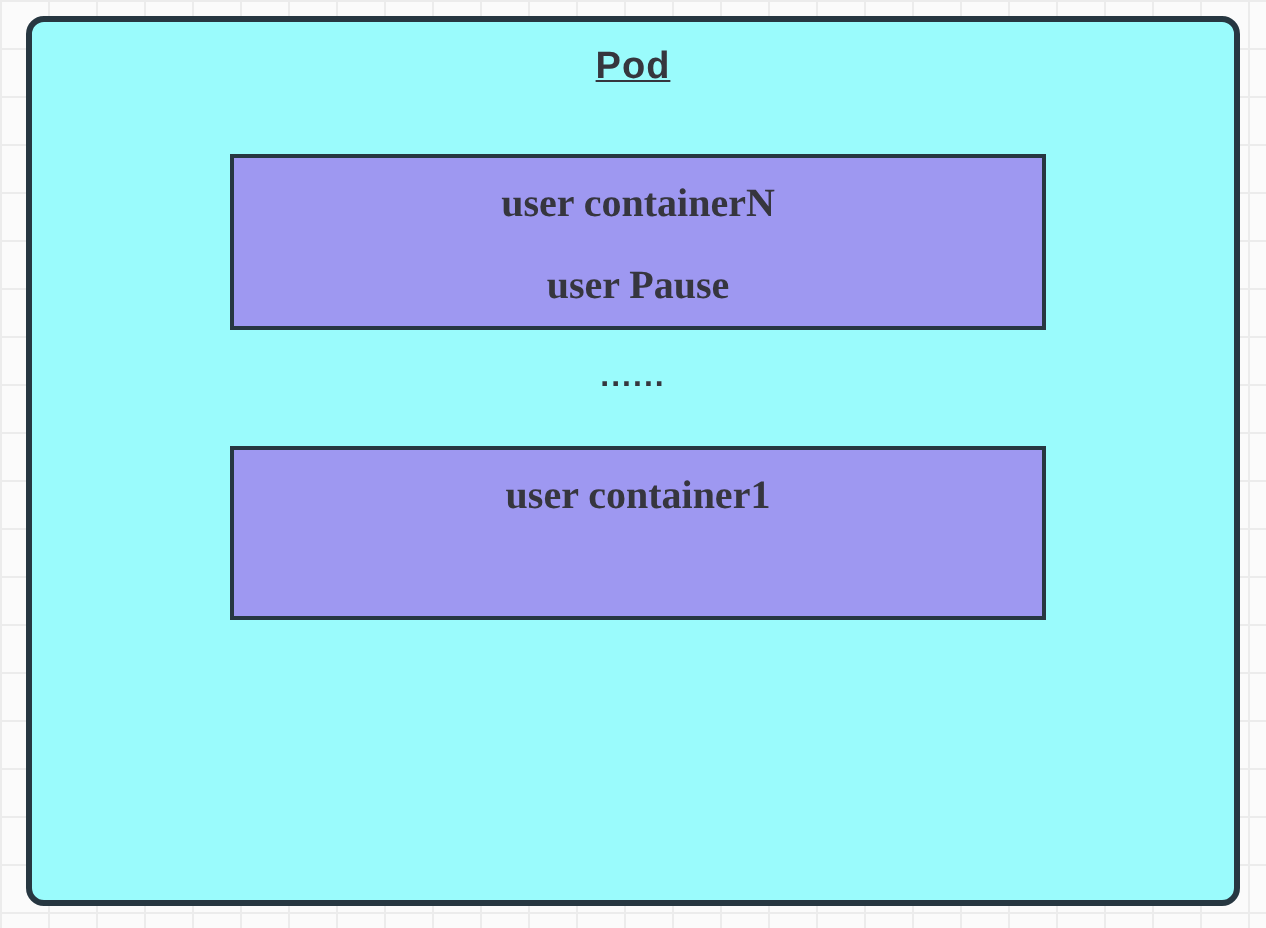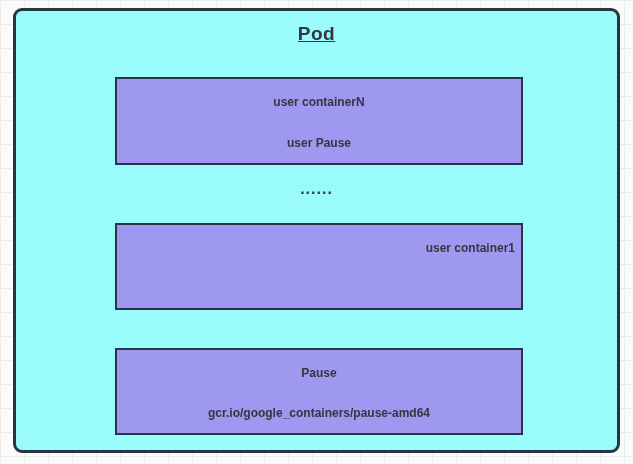--- a/index.html
+++ b/index.html
@@ -48,29 +48,30 @@
     left: 99px;
     width: 408px;
     background: var(--container-fill);
     border: 2px solid var(--border-dark);
     display: flex;
     flex-direction: column;
     justify-content: space-between;
     padding: 13px 6px 10px 6px;
   }
   .box-n   { top: 66px;  height: 88px; }
-  .box-1   { top: 212px; height: 87px; align-items: flex-end; }
+  .box-1   { top: 212px; height: 87px; }
   .box-pause { top: 337px; height: 87px; }
   .box-line {
     text-align: center;
-    font-size: 12px;
+    font-size: 20px;
     font-weight: bold;
     color: var(--text);
     line-height: 20px;
     white-space: nowrap;
+    font-family: Liberation Serif, serif;
   }
   .ellipsis {
     position: absolute;
     left: 0; top: 168px;
     width: 100%;
     text-align: center;
     font-size: 16px;
     font-weight: bold;
     color: var(--text);
     letter-spacing: 1px;
@@ -88,18 +89,14 @@
     <div class="box-line">user containerN</div>
     <div class="box-line">user Pause</div>
   </div>
 
   <div class="ellipsis">......</div>
 
   <div class="container-box box-1">
     <div class="box-line">user container1</div>
   </div>
 
-  <div class="container-box box-pause">
-    <div class="box-line">Pause</div>
-    <div class="box-line">gcr.io/google_containers/pause-amd64</div>
-  </div>
 
 </div>
 
 </body></html>

